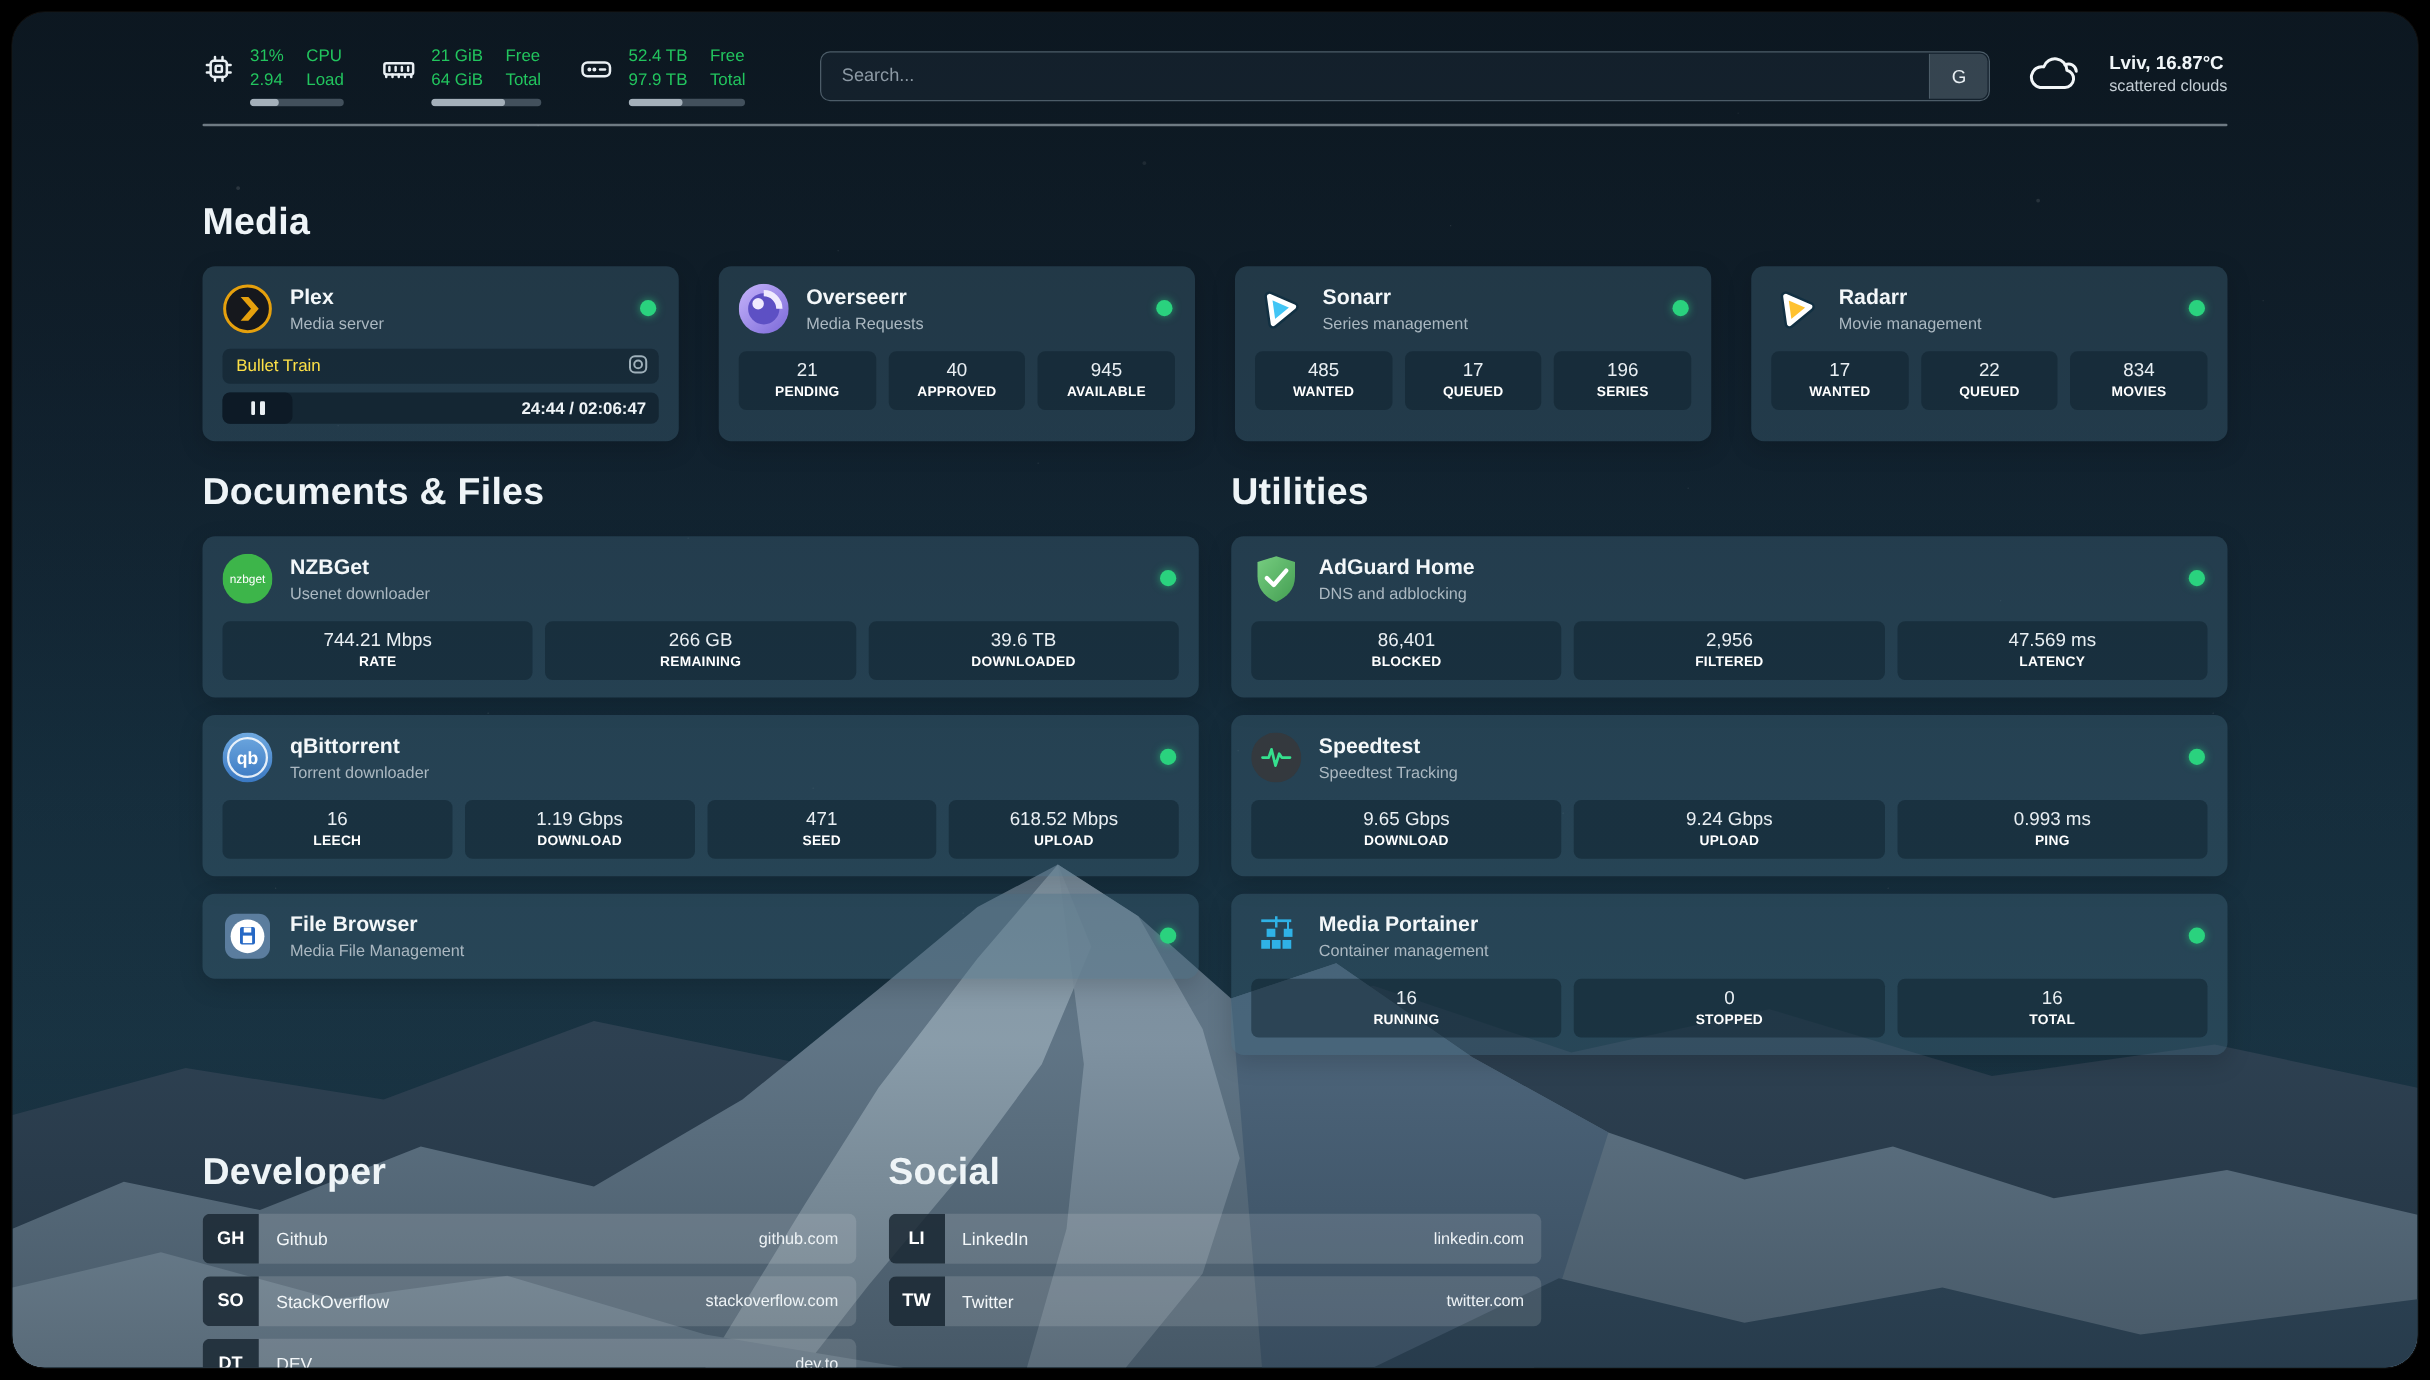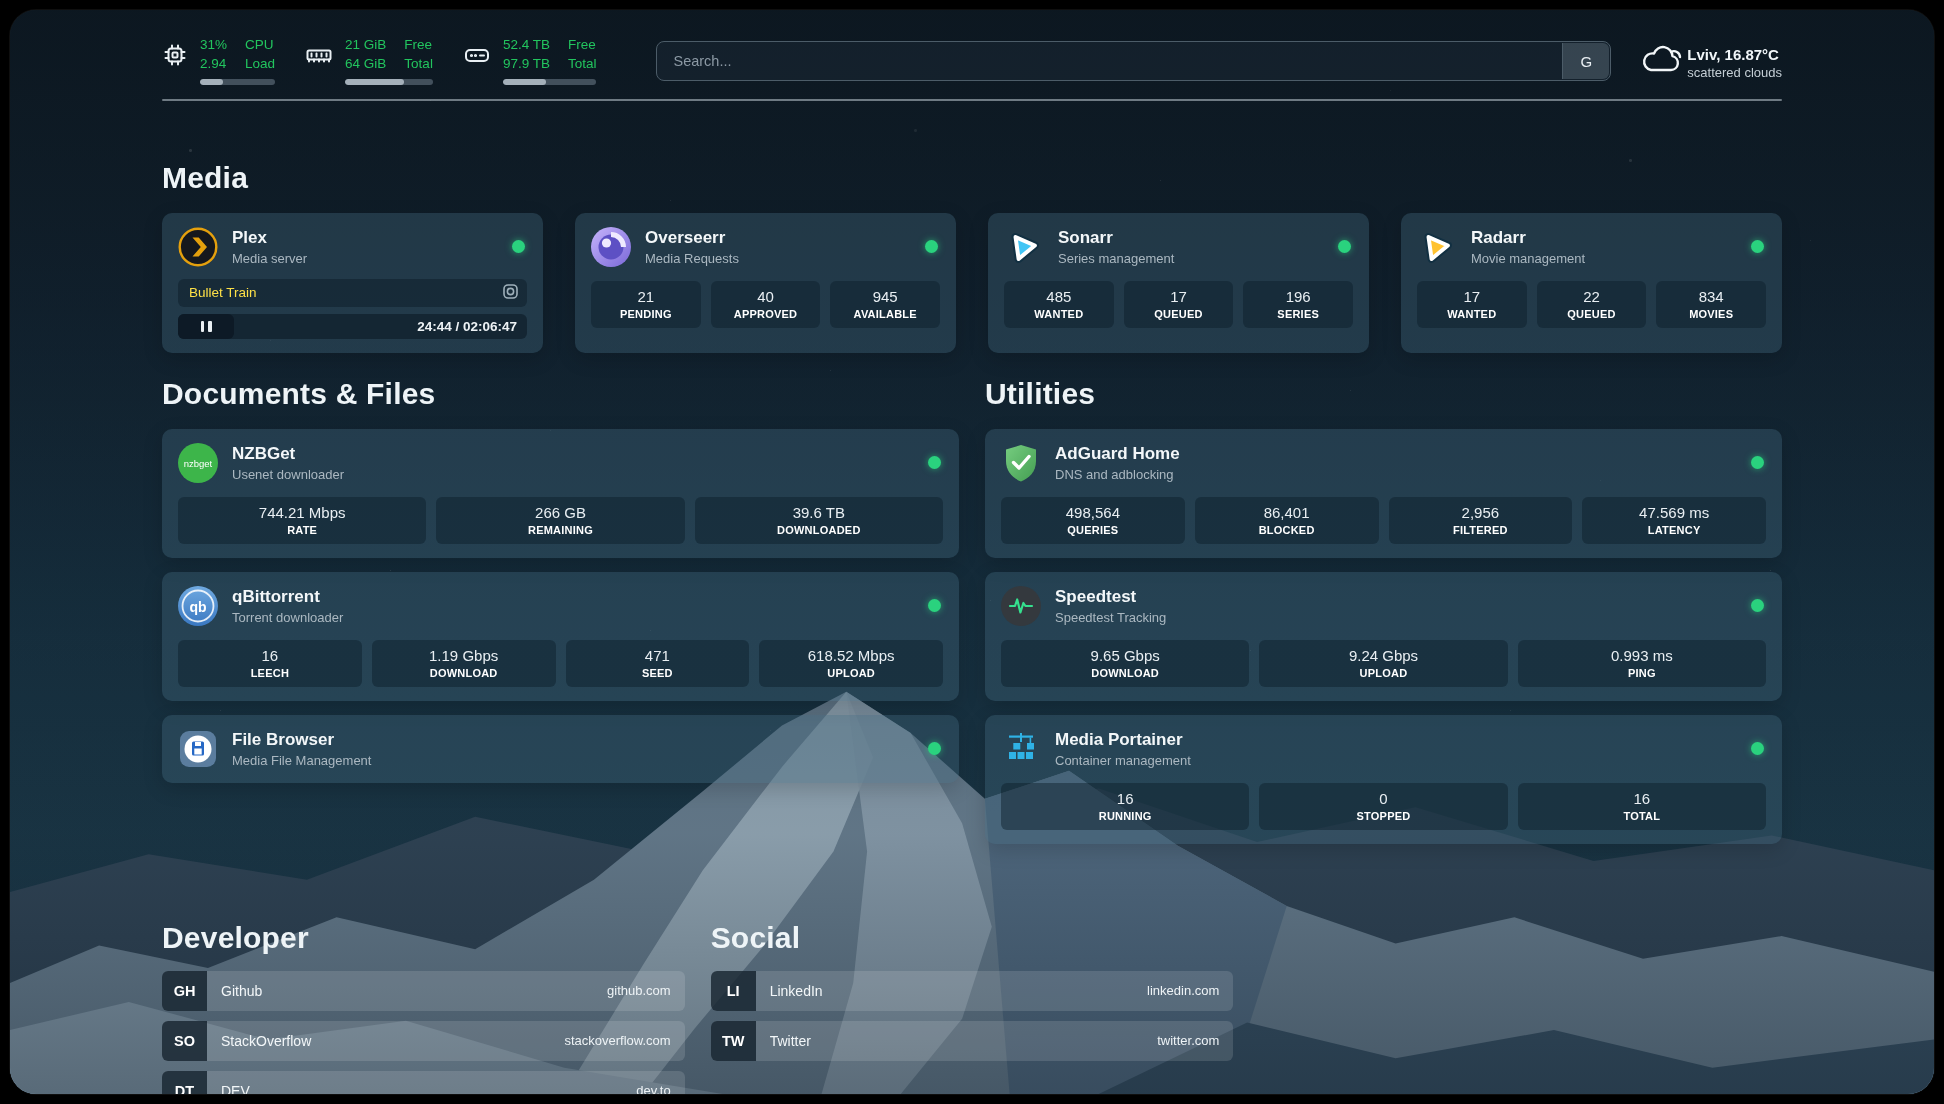--- a/index.html
+++ b/index.html
@@ -41,21 +41,21 @@
   .sys-bar { margin-top:5px; height:6px; border-radius:3px; background:#42505c; overflow:hidden; }
   .sys-bar-fill { height:100%; background:#a4b0ba; border-radius:3px; }
   .search-wrap { flex:1; margin:2px 30px 0; position:relative; height:40px; }
   .search-input { width:100%; height:100%; box-sizing:border-box; background:rgba(24,37,49,.68);
     border:1.5px solid #4c5c68; border-radius:8px; color:#dfe7ec; font-size:14.5px;
     padding:0 62px 0 16px; outline:none; font-family:inherit; }
   .search-input::placeholder { color:#8c99a4; }
   .search-btn { position:absolute; right:2px; top:2px; bottom:2px; width:46px;
     background:rgba(96,112,124,.45); border-left:1px solid #4c5c68; border-radius:0 6px 6px 0;
     display:flex; align-items:center; justify-content:center; color:#e9eff3; font-size:15px; cursor:pointer; }
-  .weather { display:flex; align-items:flex-end; gap:2px; margin-top:2px; }
+  .weather { display:flex; align-items:flex-start; gap:21px; margin-top:2px; }
   .weather-icon { color:#f2f6f8; }
   .weather-line1 { font-size:15px; font-weight:700; color:#f1f6f9; }
   .weather-line2 { font-size:13px; color:#c4ced5; margin-top:2px; }
   .divider { margin-top:14px; height:2px; border-radius:1px; background:rgba(208,220,228,.5); }
   .section-title { font-size:30px; font-weight:600; color:#eef4f7; letter-spacing:.2px; }
   .media-title { margin:60px 0 18px; }
   .media-grid { display:grid; grid-template-columns:repeat(4,1fr); gap:32px; }
   
   .card { background:rgba(66,103,124,.38); border-radius:10px; padding:14px 16px; box-sizing:border-box;
     box-shadow:0 6px 20px rgba(0,0,0,.16); cursor:pointer; }
@@ -461,24 +461,20 @@
               </svg>
             </span>
             <div class="app-meta">
               <div class="app-name">AdGuard Home</div>
               <div class="app-desc">DNS and adblocking</div>
             </div>
             <span class="status-dot"></span>
           </div>
           <div class="stats-row">
             <div class="stat">
-              <div class="stat-value">498,564</div>
-              <div class="stat-label">QUERIES</div>
-            </div>
-            <div class="stat">
               <div class="stat-value">86,401</div>
               <div class="stat-label">BLOCKED</div>
             </div>
             <div class="stat">
               <div class="stat-value">2,956</div>
               <div class="stat-label">FILTERED</div>
             </div>
             <div class="stat">
               <div class="stat-value">47.569 ms</div>
               <div class="stat-label">LATENCY</div>

